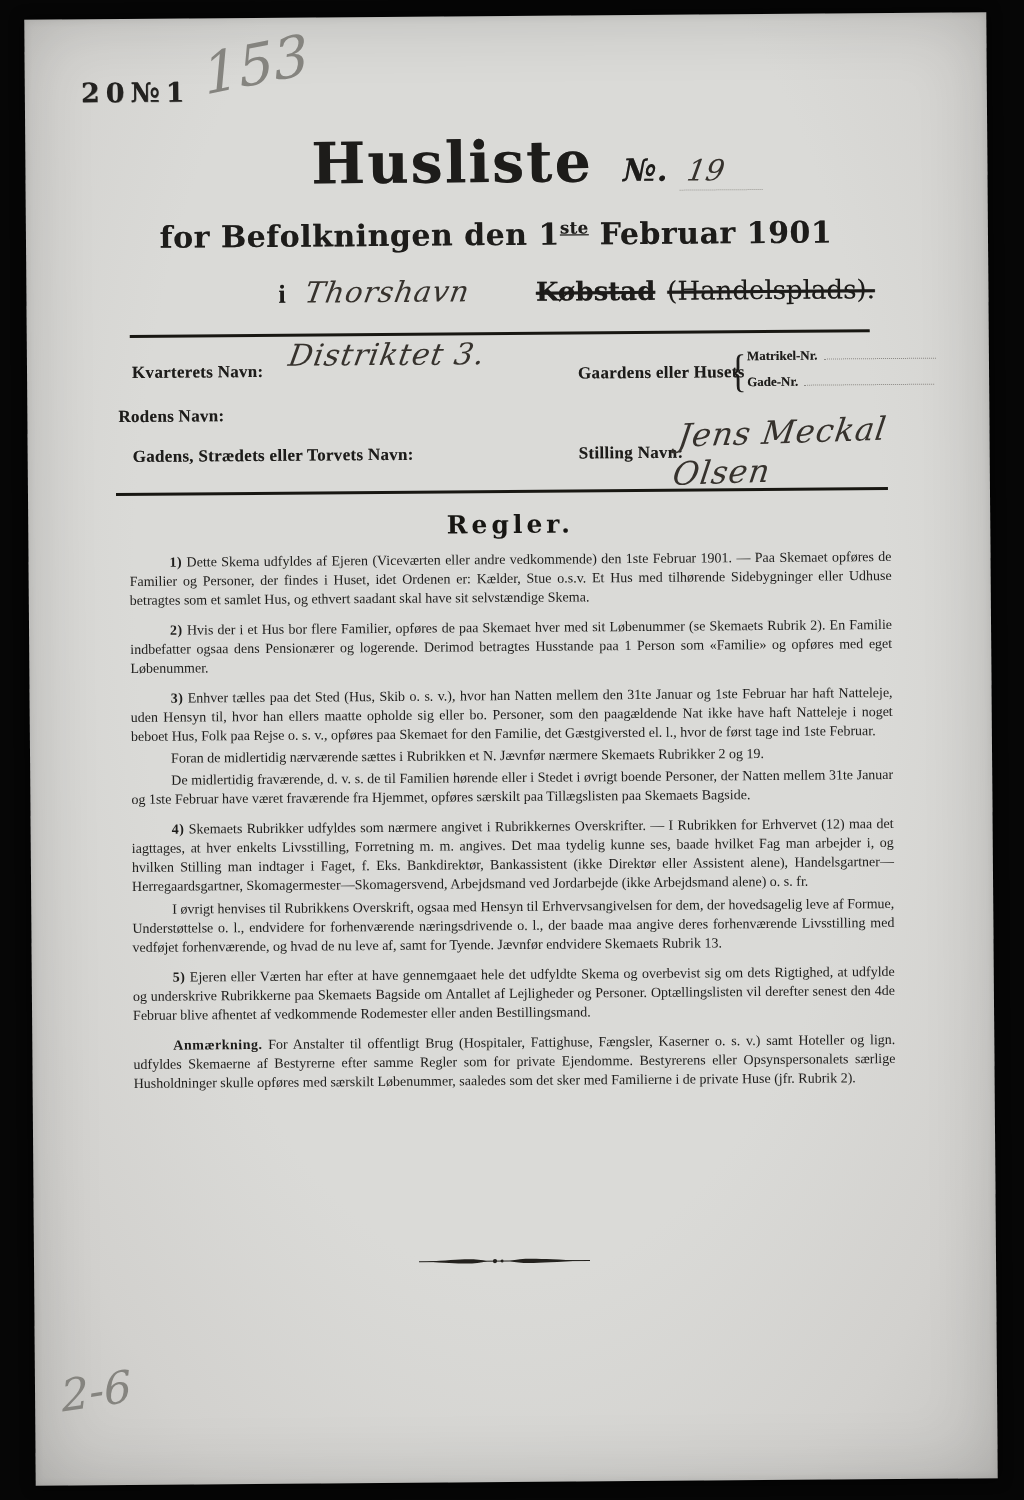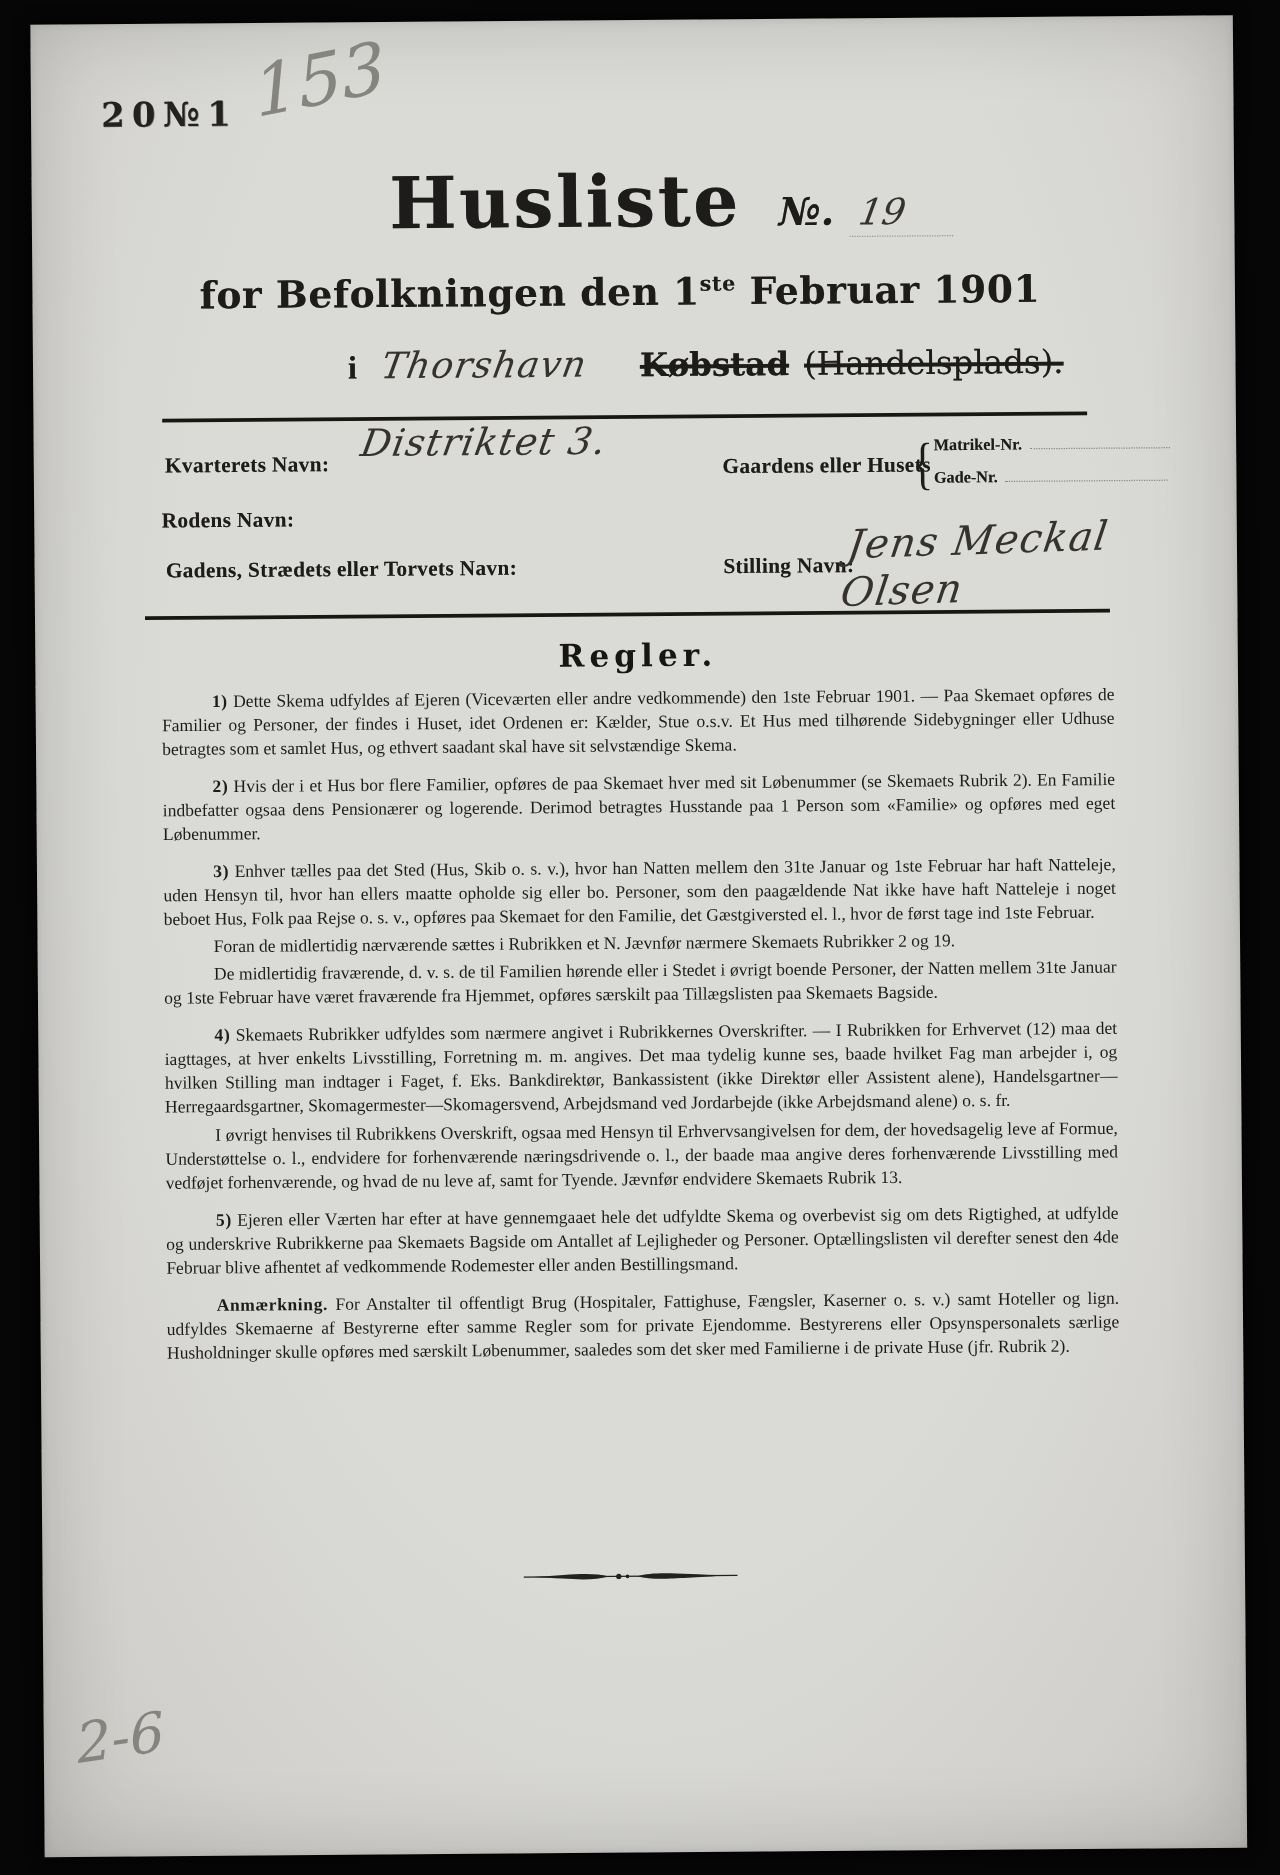--- a/index.html
+++ b/index.html
@@ -35,25 +35,25 @@
     font-size:27px; font-weight:bold; letter-spacing:6px;
     color:#232220; text-shadow:0.5px 0.5px 0.5px rgba(30,28,24,0.5);
   }
   .pencil-top { position:absolute; left:178px; top:14px; font-size:56px; transform:rotate(-11deg) skewX(-6deg); }
   .title-row { position:absolute; left:286px; top:112px; display:flex; align-items:baseline; }
   .title-main { font-family:"DejaVu Serif", serif; font-size:57px; font-weight:bold; letter-spacing:2px; }
   .title-no { font-family:"DejaVu Serif", serif; font-size:31px; font-weight:bold; font-style:italic; margin-left:30px; }
   .title-num-wrap { margin-left:12px; border-bottom:1px dotted #9a9893; padding:0 38px 2px 8px; }
   .title-num { font-size:29px; }
   .subtitle { position:absolute; left:0; top:201px; width:940px; text-align:center; font-family:"DejaVu Serif", serif; font-size:30px; font-weight:bold; letter-spacing:0.5px; }
-  .subtitle sup { font-size:0.55em; }
+  .subtitle sup { font-size:0.55em;text-decoration:underline; }
   .place-row { position:absolute; left:252px; top:258px; display:flex; align-items:baseline; }
   .place-prefix { font-size:26px; font-weight:bold; }
   .place-hw { font-size:29px; margin-left:20px; letter-spacing:1px; }
-  .place-type { font-family:"DejaVu Serif", serif; font-size:26px; font-weight:bold; margin-left:42px; }
+  .place-type { font-family:"DejaVu Serif", serif; font-size:26px; font-weight:bold; margin-left:66px; }
   .place-type2 { font-family:"DejaVu Serif", serif; font-size:26px; margin-left:12px; }
   .struck { text-decoration:line-through; text-decoration-thickness:2.5px; text-decoration-color:#1d1c1a; }
   .hr1 { position:absolute; left:103px; top:316px; width:740px; height:3px; background:#181712; }
   .hr2 { position:absolute; left:88px; top:474px; width:772px; height:3px; background:#181712; }
   .flabel { position:absolute; font-size:17px; font-weight:bold; letter-spacing:0.3px; }
   .fsmall { position:absolute; font-size:13px; font-weight:bold; }
   .dotline { display:inline-block; border-bottom:1px dotted #8b8984; height:0.9em; margin-left:6px; }
   .brace { position:absolute; left:700px; top:330px; font-size:46px; font-weight:normal; color:#1d1c1a; transform:scaleX(0.75); }
   .kvarter-val { position:absolute; left:262px; top:320px; font-size:30px; letter-spacing:1px; }
   .ejer-val { position:absolute; left:648px; top:398px; font-size:32px; letter-spacing:1px; transform:rotate(-1.5deg) skewX(-10deg); }
@@ -92,21 +92,21 @@
   <div class="hr1"></div>
 
   <div class="flabel printed" style="left:105px; top:344px;">Kvarterets Navn:</div>
   <div class="kvarter-val hw-ink">Distriktet 3.</div>
 
   <div class="flabel printed" style="left:551px; top:348px;">Gaardens eller Husets</div>
   <div class="brace">{</div>
   <div class="fsmall printed" style="left:720px; top:334px;"><span>Matrikel-Nr.</span><span class="dotline" style="width:112px;"></span></div>
   <div class="fsmall printed" style="left:720px; top:360px;"><span>Gade-Nr.</span><span class="dotline" style="width:130px;"></span></div>
 
-  <div class="flabel printed" style="left:102px; top:388px;">Rodens Navn:</div>
+  <div class="flabel printed" style="left:91px; top:388px;">Rodens Navn:</div>
 
   <div class="flabel printed" style="left:105px; top:428px;">Gadens, Strædets eller Torvets Navn:</div>
   <div class="flabel printed" style="left:551px; top:428px;">Stilling Navn:</div>
   <div class="ejer-val hw-ink">Jens Meckal Olsen</div>
 
   <div class="hr2"></div>
 
   <div class="rules">
     <h2>Regler.</h2>
     <p class="sp"><b>1)</b> <span>Dette Skema udfyldes af Ejeren (Viceværten eller andre vedkommende) den 1ste Februar 1901. — Paa Skemaet opføres de Familier og Personer, der findes i Huset, idet Ordenen er: Kælder, Stue o.s.v.  Et Hus med tilhørende Sidebygninger eller Udhuse betragtes som et samlet Hus, og ethvert saadant skal have sit selvstændige Skema.</span></p>

